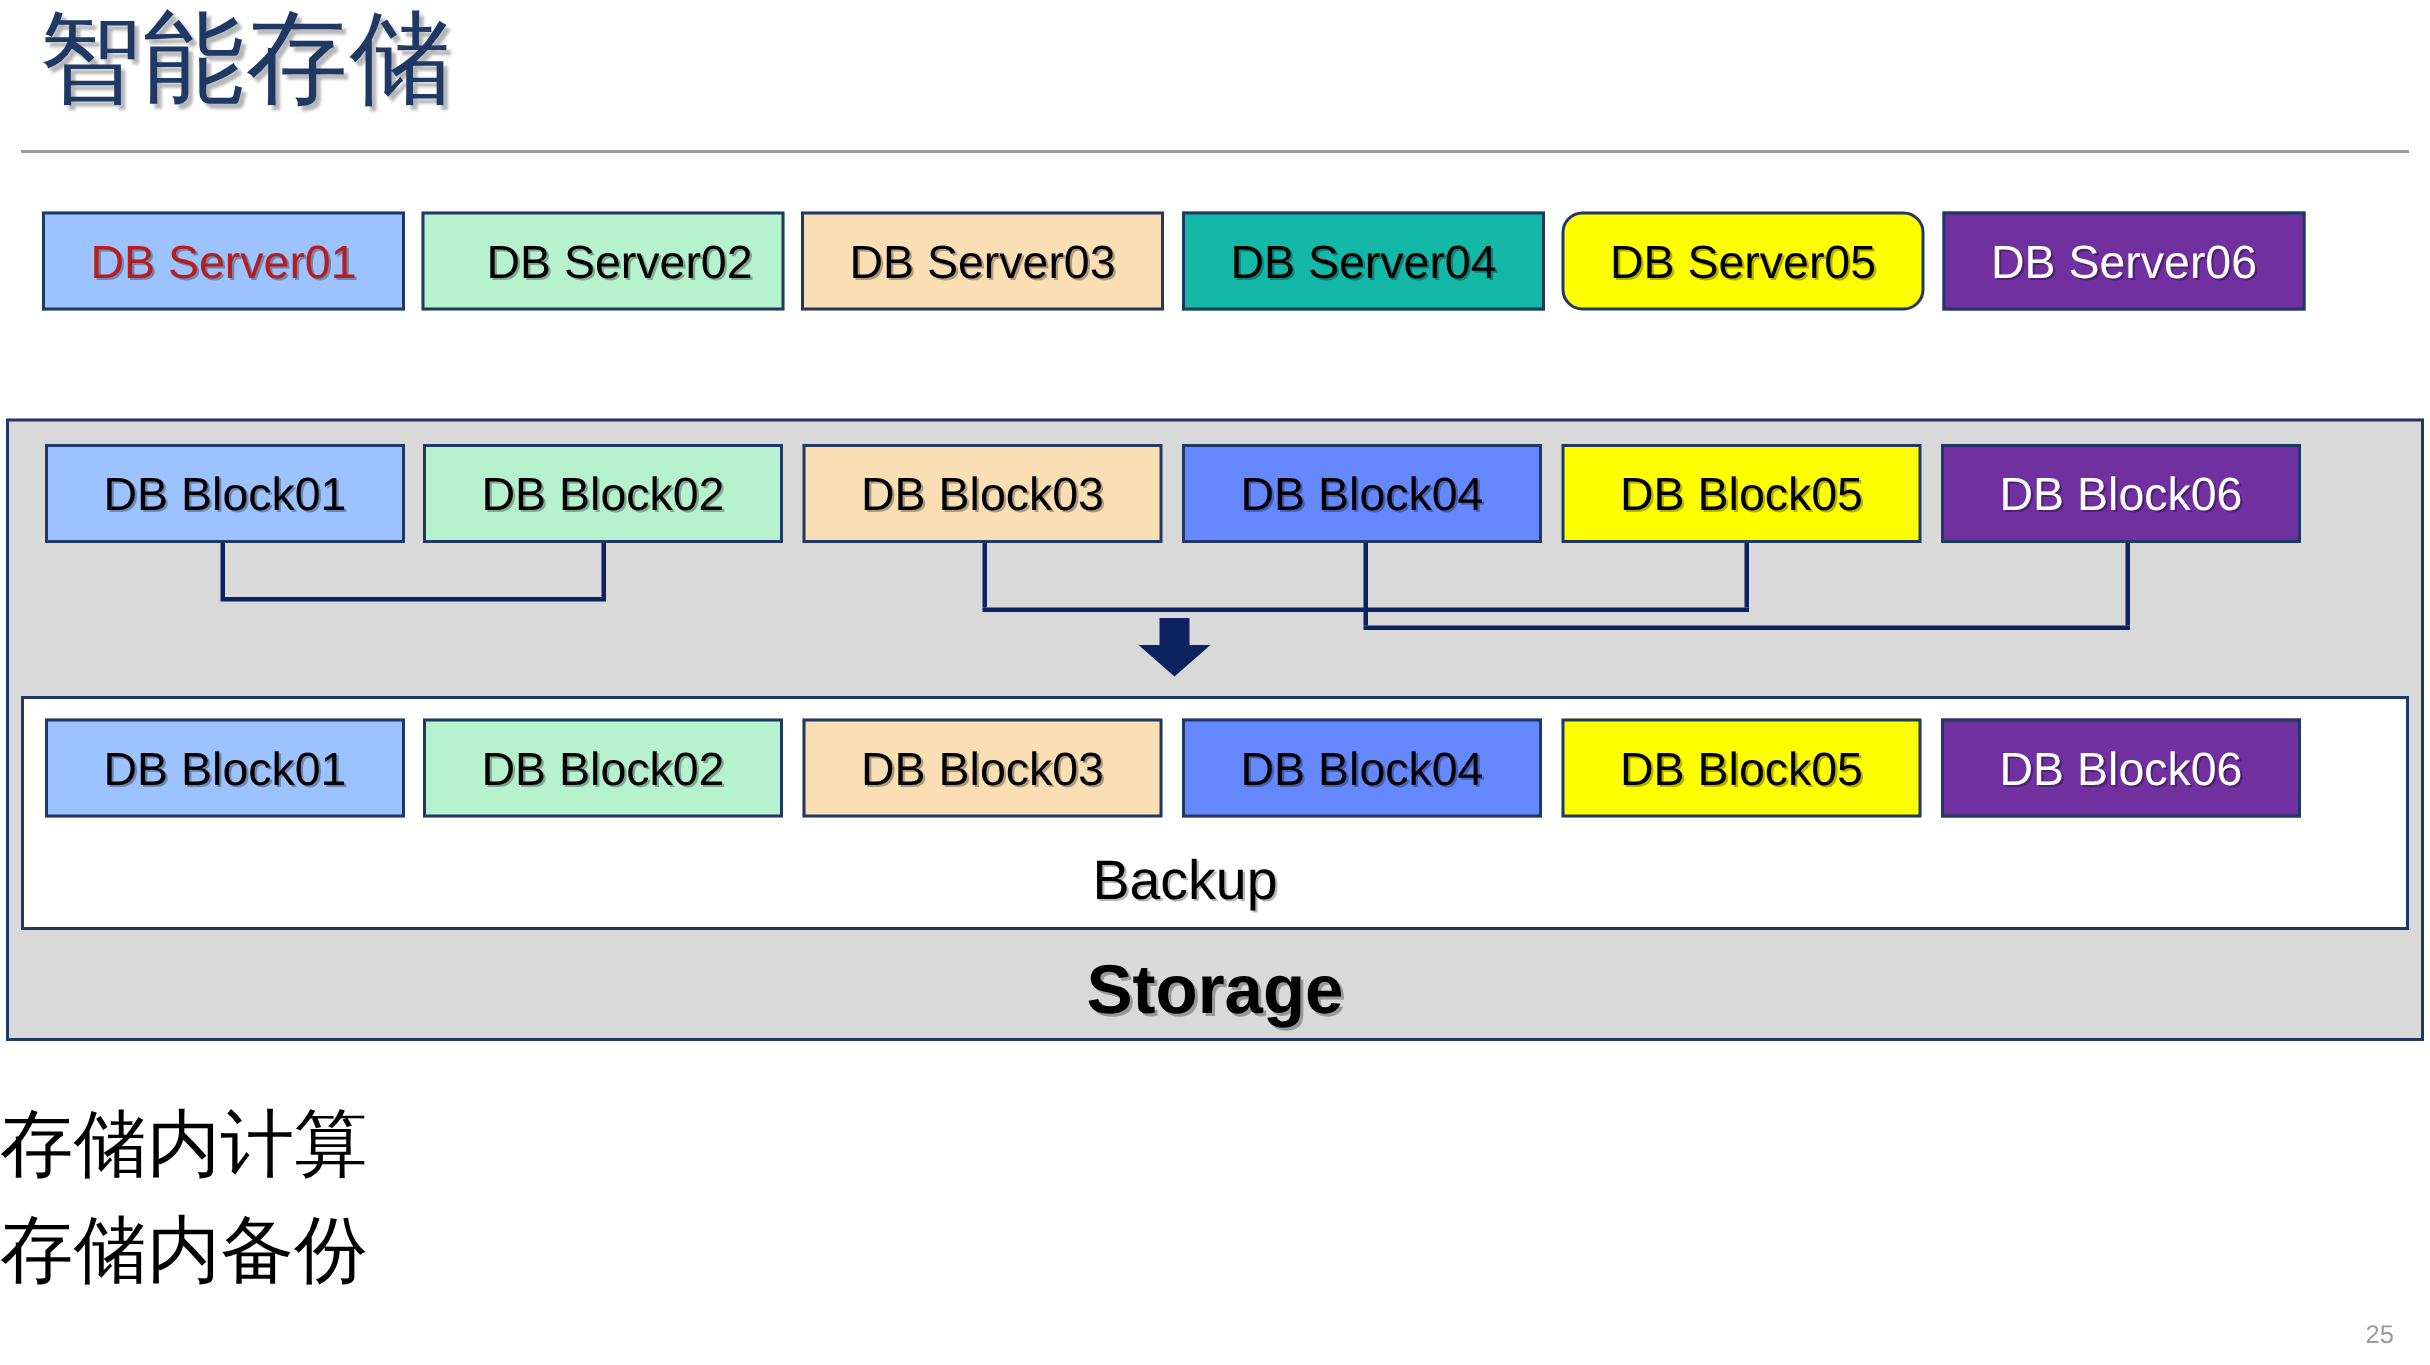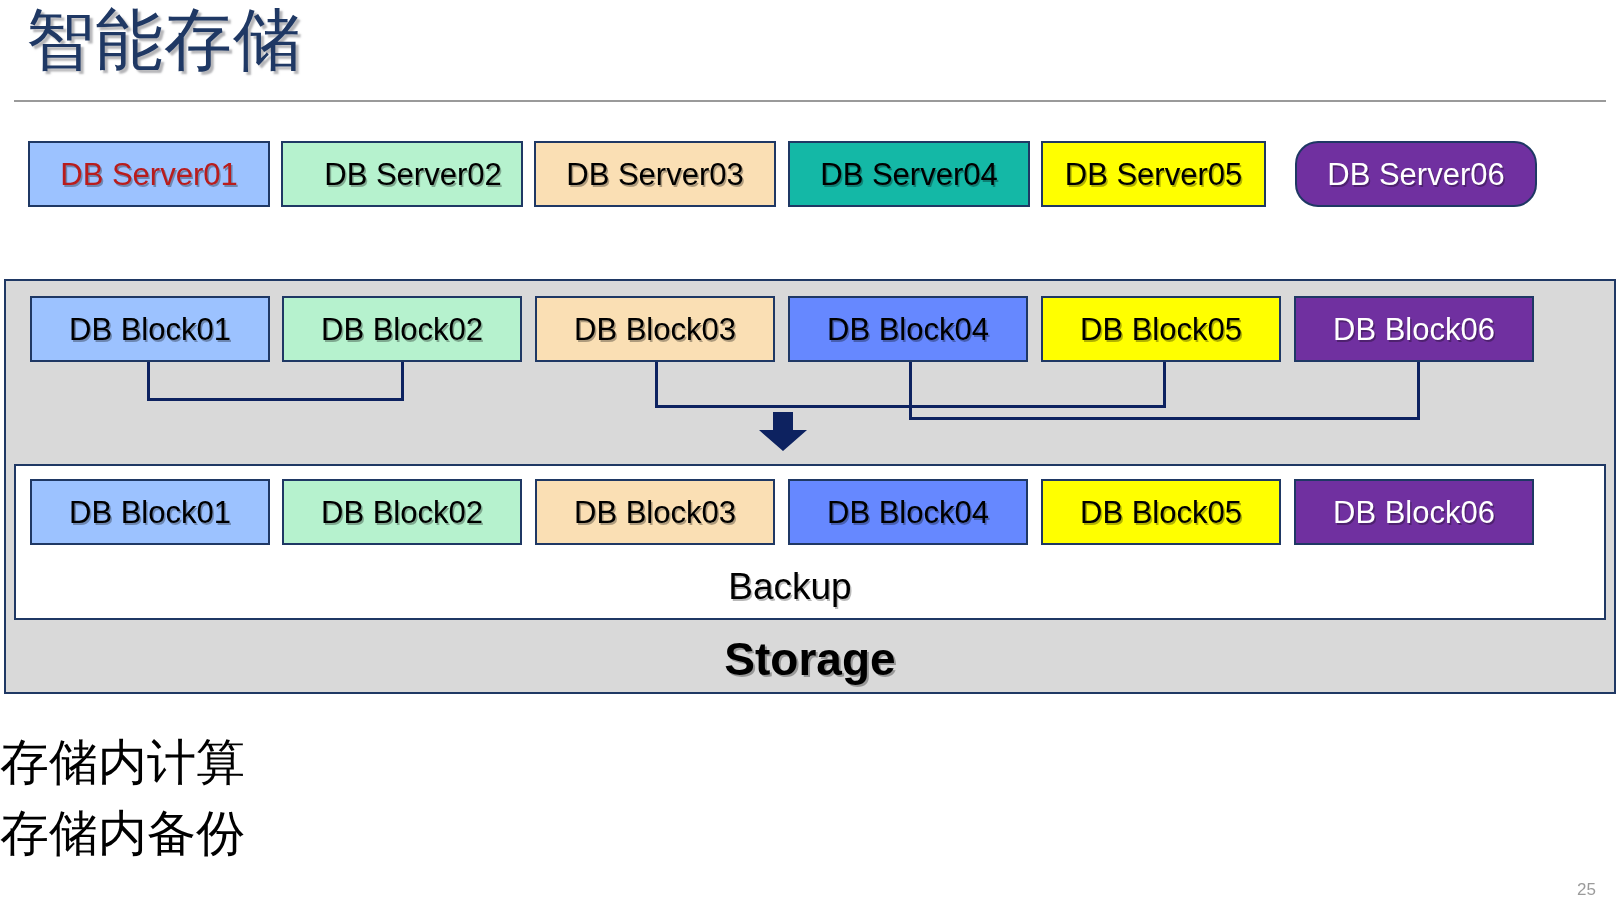--- a/index.html
+++ b/index.html
@@ -162,24 +162,24 @@
     </div>
     <div class="cell" style="left: 281px; width: 242px; background: rgb(182, 242, 206); color: rgb(0, 0, 0); padding-left: 22px;">
       <span>DB Server02</span>
     </div>
     <div class="cell" style="left: 534px; width: 242px; background: rgb(250, 223, 180); color: rgb(0, 0, 0);">
       <span>DB Server03</span>
     </div>
     <div class="cell" style="left: 788px; width: 242px; background: #14b8a6; color: rgb(0, 0, 0);">
       <span>DB Server04</span>
     </div>
-    <div class="cell" style="left: 1041px; width: 225px; background: rgb(255, 255, 0); color: rgb(0, 0, 0);">
+    <div class="cell" style="left: 1041px; width: 242px; background: rgb(255, 255, 0); color: rgb(0, 0, 0); border-radius: 14px;">
       <span>DB Server05</span>
     </div>
-    <div class="cell light-text" style="left: 1295px; width: 242px; background: rgb(112, 48, 160); color: rgb(255, 255, 255); border-radius: 23px;">
+    <div class="cell light-text" style="left: 1295px; width: 242px; background: rgb(112, 48, 160); color: rgb(255, 255, 255);">
       <span>DB Server06</span>
     </div>
   </div>
 
 <div class="storage-panel"></div>
 
 <div class="block-row-upper" id="block-row-upper">
     <div class="cell" style="left: 30px; width: 240px; background: rgb(156, 194, 255); color: rgb(0, 0, 0);">
       <span>DB Block01</span>
     </div>

